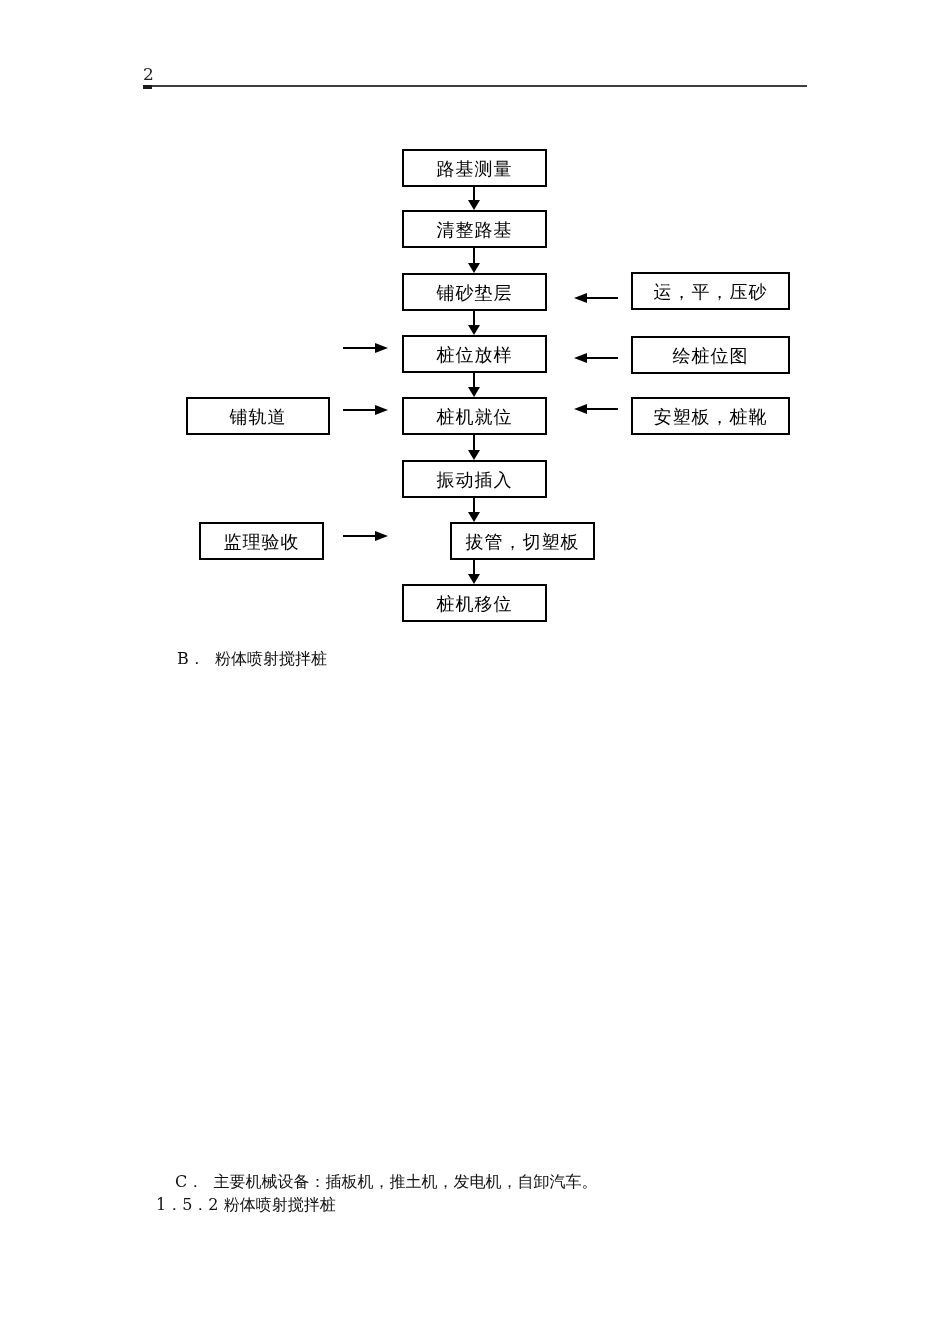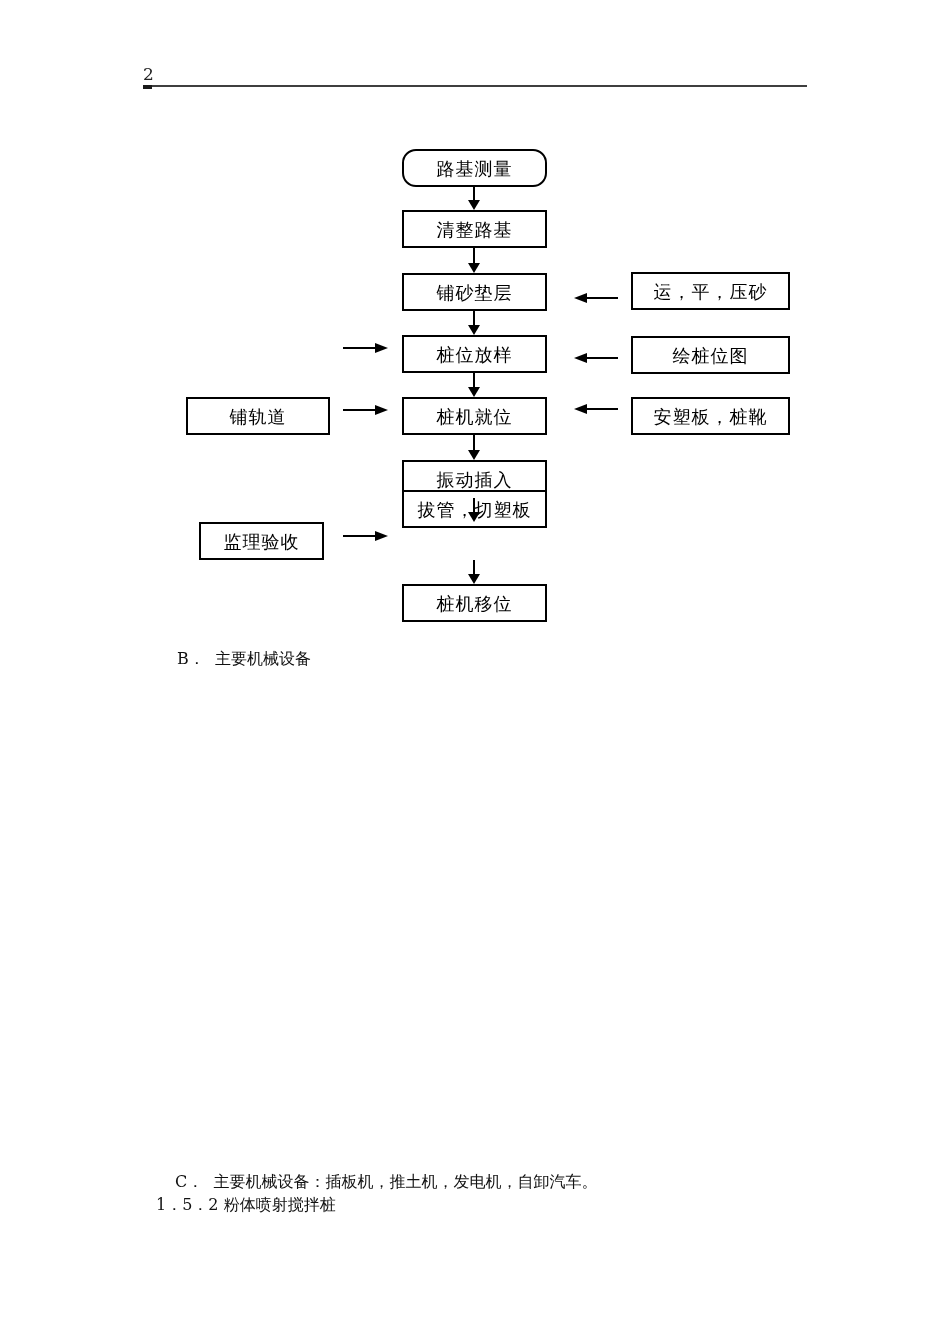--- a/index.html
+++ b/index.html
@@ -54,27 +54,27 @@
     justify-content: center;
     font-size: 18px;
     letter-spacing: 1px;
     white-space: nowrap;
     padding-top: 2px;
   }
   .fc-main  { left: 402px; width: 145px; height: 38px; }
   .fc-left  { left: 186px; width: 144px; height: 38px; }
   .fc-right { left: 631px; width: 159px; height: 38px; }
 
-  .step1 { top: 149px; border-radius: 14px; }
+  .step1 { top: 149px; }
   .step2 { top: 210px; }
   .step3 { top: 273px; }
   .step4 { top: 335px; }
   .step5 { top: 397px; }
   .step6 { top: 460px; }
-  .step7 { top: 490px; }
+  .step7 { top: 522px; margin-left: 48px; }
   .step8 { top: 584px; }
 
   .leftA { top: 334px; }
   .leftB { top: 397px; }
   .leftC { top: 522px; left: 199px; width: 125px; }
 
   .rightA { top: 272px; }
   .rightB { top: 336px; }
   .rightC { top: 397px; }
 
@@ -224,17 +224,17 @@
   <div class="harrow to-right hl5">
       <div class="hline"></div>
     </div>
   <div class="harrow to-left hr5">
       <div class="hline"></div>
     </div>
   <div class="harrow to-right hl7">
       <div class="hline"></div>
     </div>
 
-  <div class="body-line caption-b">B．  主要机械设备</div>
+  <div class="body-line caption-b">B．  粉体喷射搅拌桩</div>
   <div class="body-line equipment-c">C．  主要机械设备：插板机，推土机，发电机，自卸汽车。</div>
   <div class="body-line section-heading">1．5．2 粉体喷射搅拌桩</div>
 
 </div>
 
 </body></html>

